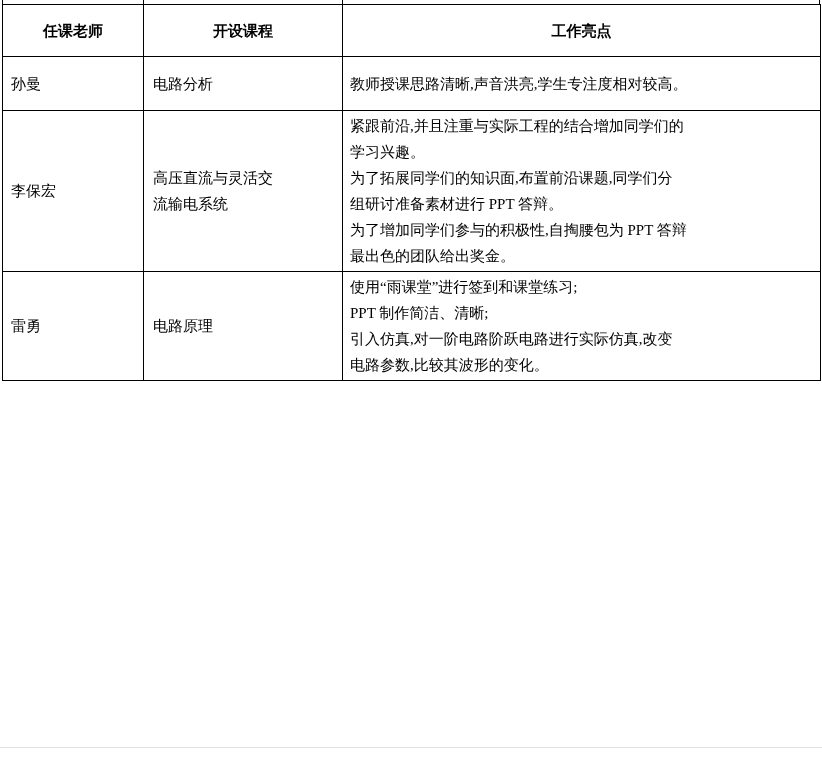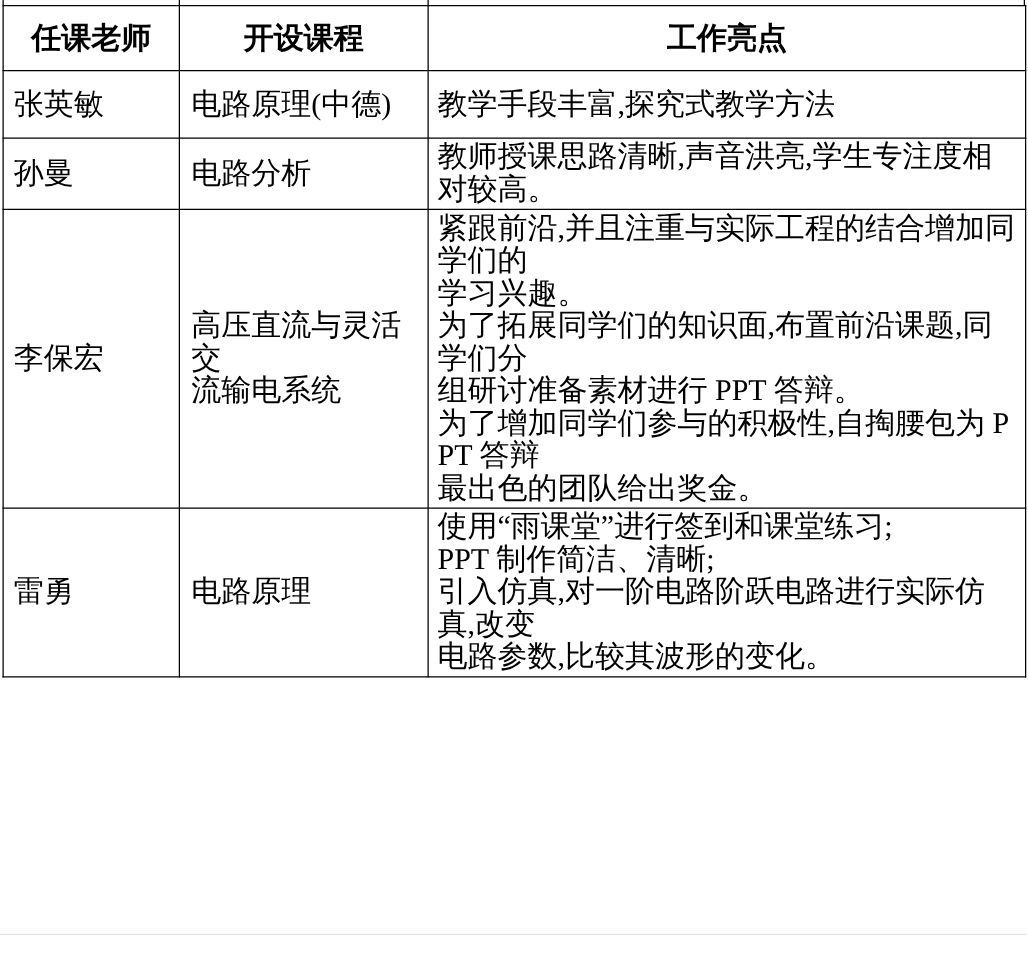--- a/index.html
+++ b/index.html
@@ -35,21 +35,21 @@
     width: 818px;
     border-collapse: collapse;
     table-layout: fixed;
   }
   col.c1 { width: 141px; }
   col.c2 { width: 199px; }
   col.c3 { width: 478px; }
 
   th, td {
     border: 1px solid #000;
-    font-size: 24px;
+    font-size: 15px;
     line-height: 26px;
     vertical-align: middle;
     padding: 2px 5px 2px 7px;
     white-space: pre-line;
     overflow: hidden;
     word-break: break-all;
   }
   th {
     font-weight: bold;
     text-align: center;
@@ -95,25 +95,20 @@
       <col class="c2">
       <col class="c3">
   </colgroup>
   <tbody>
     <tr>
       <th>任课老师</th>
       <th>开设课程</th>
       <th>工作亮点</th>
     </tr>
     <tr>
-      <td class="cell-teacher">张英敏</td>
-      <td class="cell-course">电路原理(中德)</td>
-      <td class="cell-highlight">教学手段丰富,探究式教学方法</td>
-    </tr>
-    <tr>
       <td class="cell-teacher">孙曼</td>
       <td class="cell-course">电路分析</td>
       <td class="cell-highlight">教师授课思路清晰,声音洪亮,学生专注度相对较高。</td>
     </tr>
     <tr>
       <td class="cell-teacher">李保宏</td>
       <td class="cell-course">高压直流与灵活交
 流输电系统</td>
       <td class="cell-highlight">紧跟前沿,并且注重与实际工程的结合增加同学们的
 学习兴趣。

